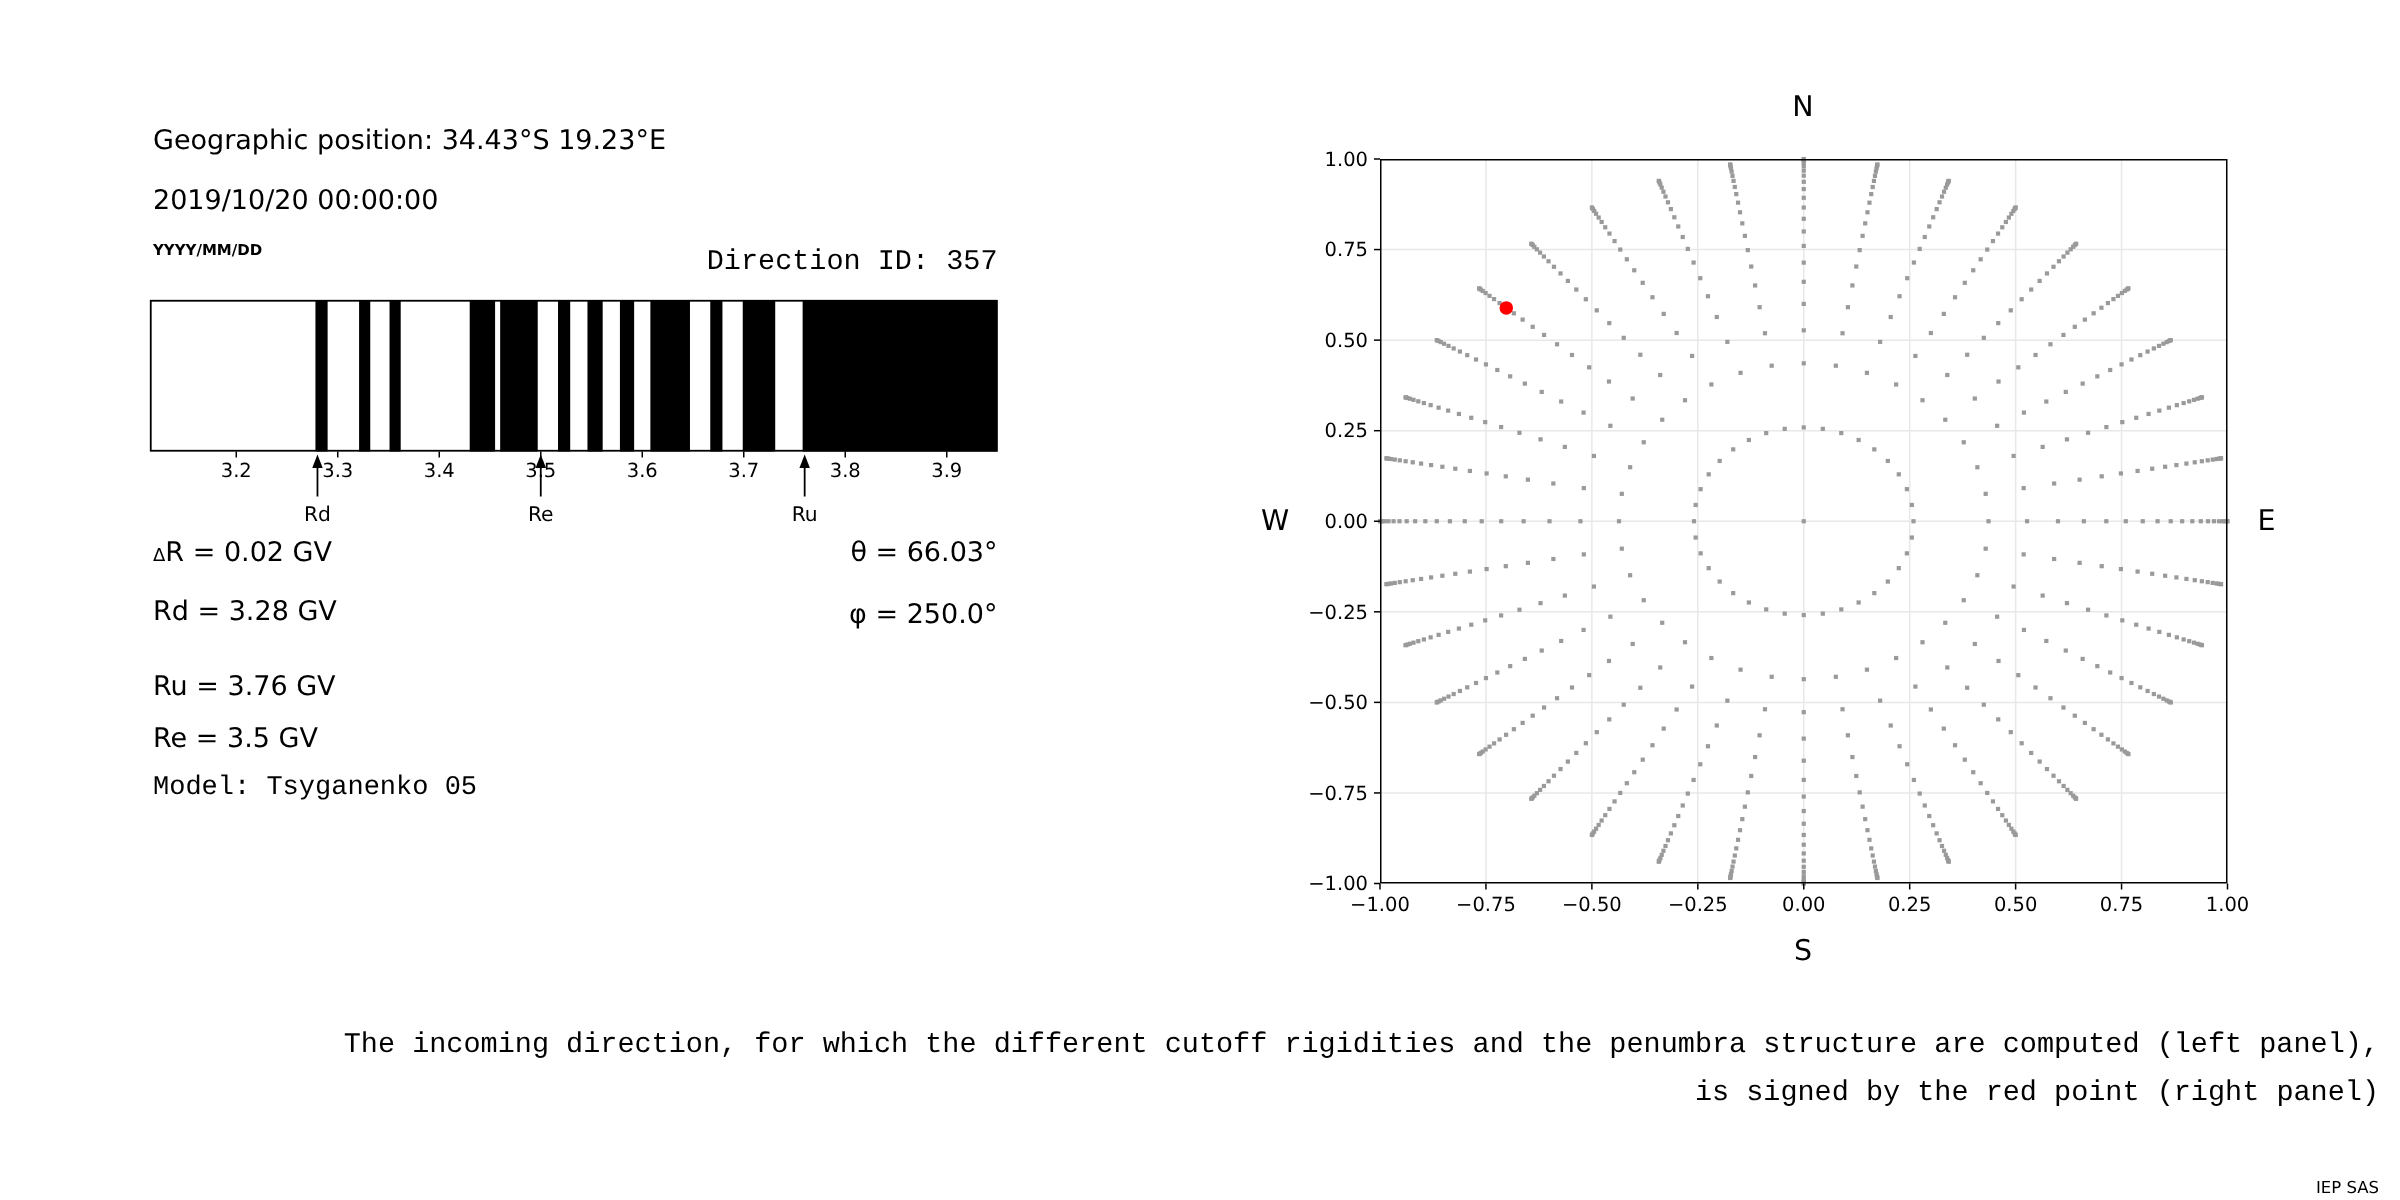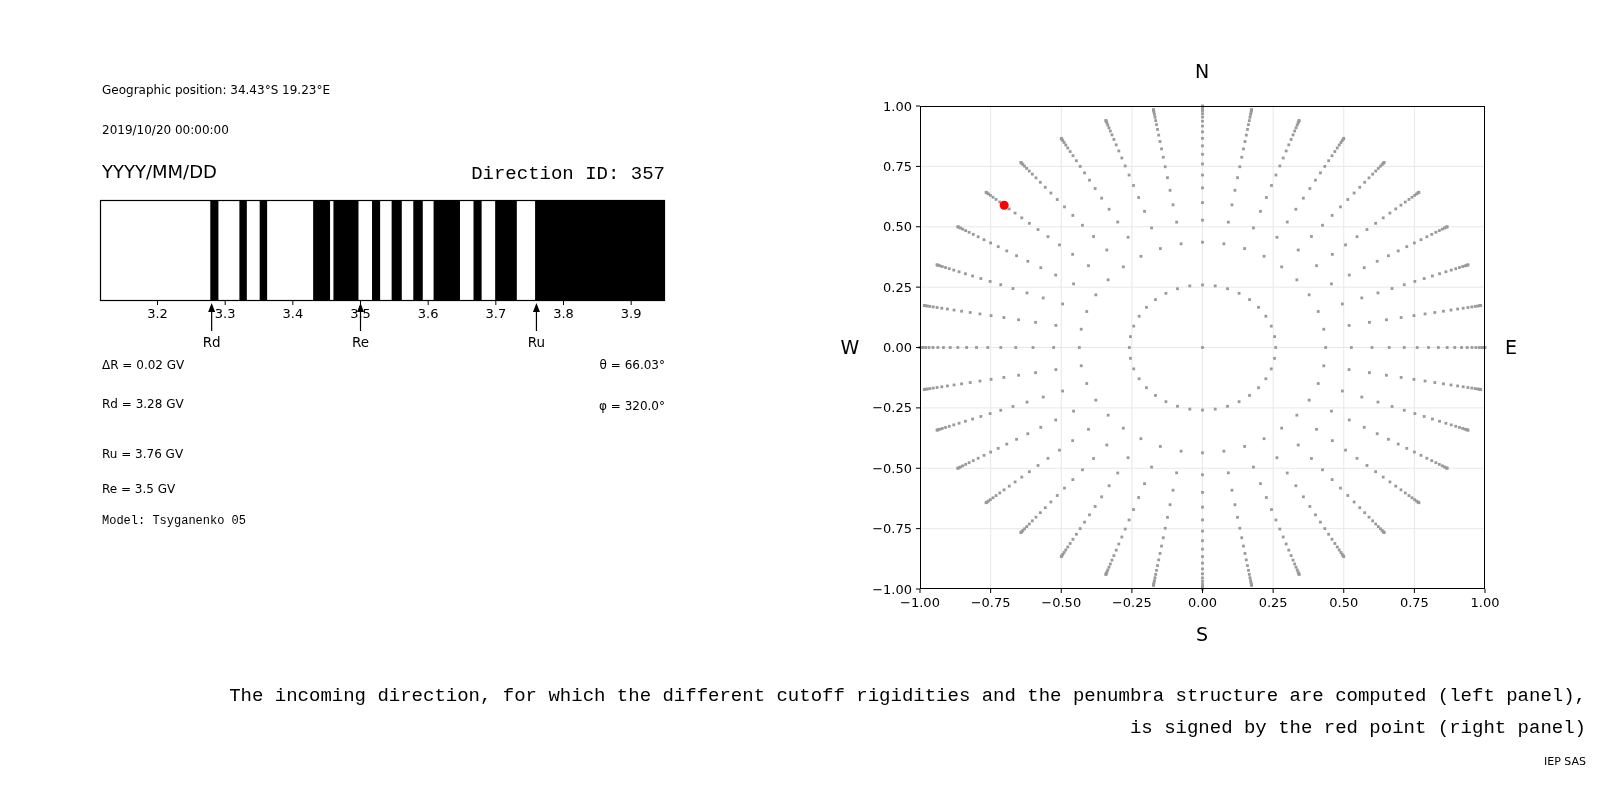--- a/index.html
+++ b/index.html
@@ -1,26 +1,26 @@
 <!DOCTYPE html>
 <html><head>
 <meta charset="utf-8">
 <style>
   html,body{margin:0;padding:0;background:#fff;}
   #fig{position:relative;width:1600px;height:800px;background:#ffffff;
        font-family:"DejaVu Sans","Liberation Sans",sans-serif;color:#000;overflow:hidden;}
   .abs{position:absolute;}
-  .t18{font-size:12px;line-height:1.15;}
+  .t18{font-size:18px;line-height:1.15;}
   .t19{font-size:19px;line-height:1.15;font-family:Liberation Mono, monospace;}
-  .t12{font-size:18px;line-height:1.1;}
+  .t12{font-size:10px;line-height:1.1;font-weight:bold;}
   .right-align{text-align:right;}
   #delta-line::first-letter{font-size:12px;}
   .compass{font-size:19px;}
   .caption-wrap{left:0;width:1586px;text-align:right;}
-  .credit{font-size:11px;}
+  .credit{font-size:11px;margin-top:30px;}
   svg{display:block;overflow:visible;}
 </style>
 </head>
 <body>
 
 <div id="fig">
 
   <div class="abs t18" style="left:102px;top:84px;">Geographic position: 34.43°S 19.23°E</div>
 
   <div class="abs t18" style="left:102px;top:124px;text-align:center;">2019/10/20 00:00:00</div>
@@ -74,21 +74,21 @@
       </svg>
   </div>
 
   <div id="delta-line" class="abs t18" style="left:102px;top:359px;">ΔR = 0.02 GV</div>
   <div class="abs t18" style="left:102px;top:398px;">Rd = 3.28 GV</div>
   <div class="abs t18" style="left:102px;top:437px;margin-top:46px;">Re = 3.5 GV</div>
   <div class="abs t18" style="left:102px;top:448px;">Ru = 3.76 GV</div>
   <div class="abs t18" style="left:102px;top:515px;font-family:Liberation Mono, monospace;">Model: Tsyganenko 05</div>
 
   <div class="abs t18 right-align" style="left:365px;top:359px;width:300px;">θ = 66.03°</div>
-  <div class="abs t18 right-align" style="left:365px;top:400px;width:300px;">φ = 320.0°</div>
+  <div class="abs t18 right-align" style="left:365px;top:400px;width:300px;">φ = 250.0°</div>
 
   <div class="abs compass" style="left:1172px;top:60px;width:60px;text-align:center;">N</div>
   <div class="abs compass" style="left:1172px;top:623px;width:60px;text-align:center;">S</div>
   <div class="abs compass" style="left:820px;top:336px;width:60px;text-align:center;">W</div>
   <div class="abs compass" style="left:1481px;top:336px;width:60px;text-align:center;">E</div>
 
   <div class="abs" style="left:920px;top:106px;">
     <svg id="scatter-svg" width="565" height="483">
         <rect x="0" y="0" width="565" height="483" fill="#ffffff"></rect>
         <line x1="70.625" y1="0" x2="70.625" y2="483" stroke="#e8e8e8" stroke-width="1"></line>

